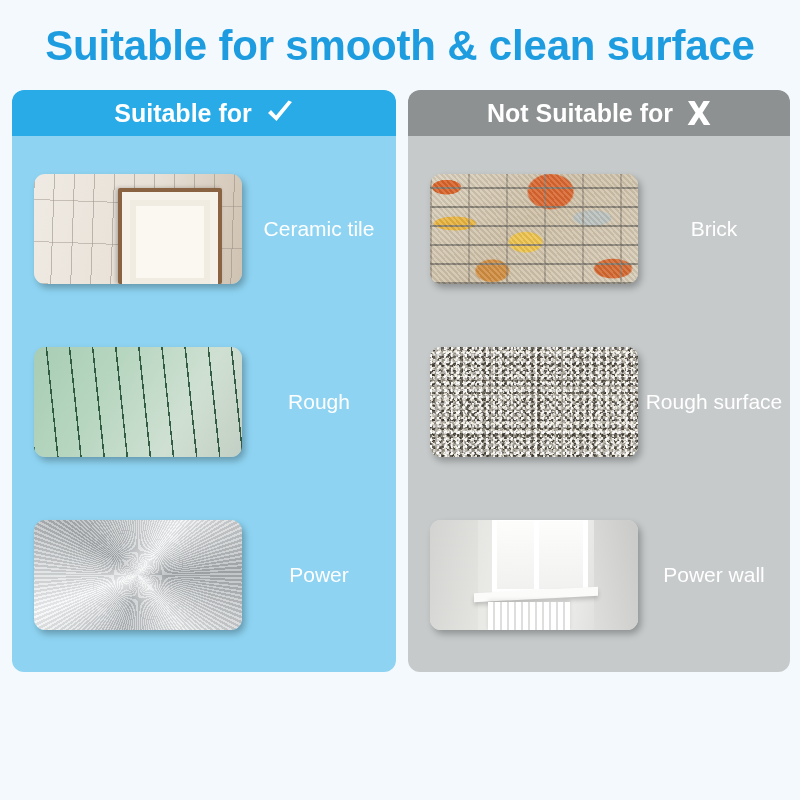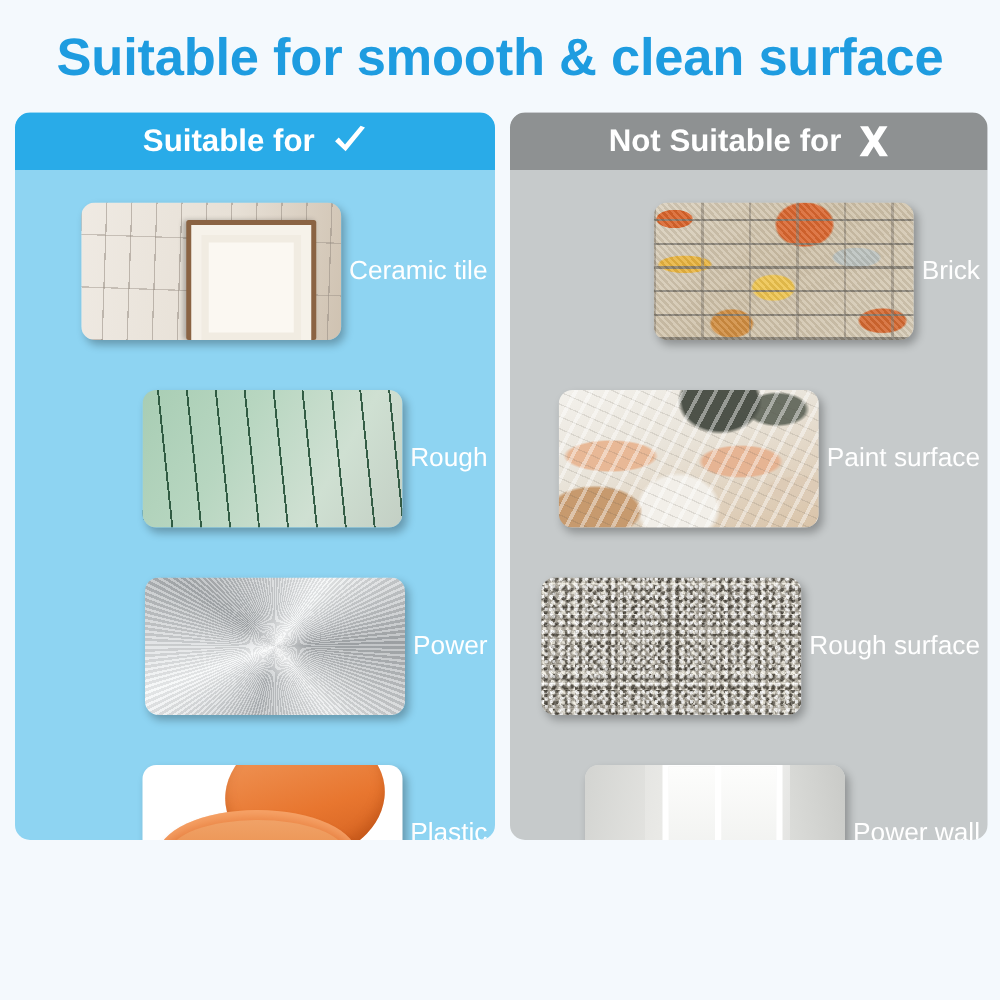--- a/index.html
+++ b/index.html
@@ -43,21 +43,20 @@
     font-size:25px;font-weight:bold;line-height:1;
     display:inline-block;
   }
   .check-glyph svg{display:block;}
   .rows{
     flex:1 1 auto;
     display:flex;flex-direction:column;
     justify-content:space-around;
     padding:6px 0 10px 0;
     box-sizing:border-box;
-    align-items:flex-end;
   }
   .row{
     display:flex;align-items:center;
     height:150px;
   }
   .thumb-wrap{
     flex:0 0 auto;
     margin-left:22px;
   }
   .thumb{
@@ -281,29 +280,20 @@
         <div class="row-label">Rough</div>
       </div>
 
       <div class="row">
         <div class="thumb-wrap">
           <div class="thumb tx-metal"></div>
         </div>
         <div class="row-label">Power</div>
       </div>
 
-      <div class="row">
-        <div class="thumb-wrap">
-          <div class="thumb tx-plastic">
-            <div class="tray-back"></div>
-              <div class="tray-front"></div>
-          </div>
-        </div>
-        <div class="row-label">Plastic</div>
-      </div>
 
     </div>
   </div>
 
   <div class="panel panel-right">
 
     <div class="panel-header">
       <span>Not Suitable for</span>
       <span class="hdr-glyph check-glyph">
         <svg width="24" height="26" viewBox="0 0 24 26" aria-hidden="true">
@@ -314,26 +304,20 @@
 
     <div class="rows">
 
       <div class="row">
         <div class="thumb-wrap">
           <div class="thumb tx-brick"></div>
         </div>
         <div class="row-label">Brick</div>
       </div>
 
-      <div class="row">
-        <div class="thumb-wrap">
-          <div class="thumb tx-paint"></div>
-        </div>
-        <div class="row-label">Paint surface</div>
-      </div>
 
       <div class="row">
         <div class="thumb-wrap">
           <div class="thumb tx-rough"></div>
         </div>
         <div class="row-label">Rough surface</div>
       </div>
 
       <div class="row">
         <div class="thumb-wrap">

